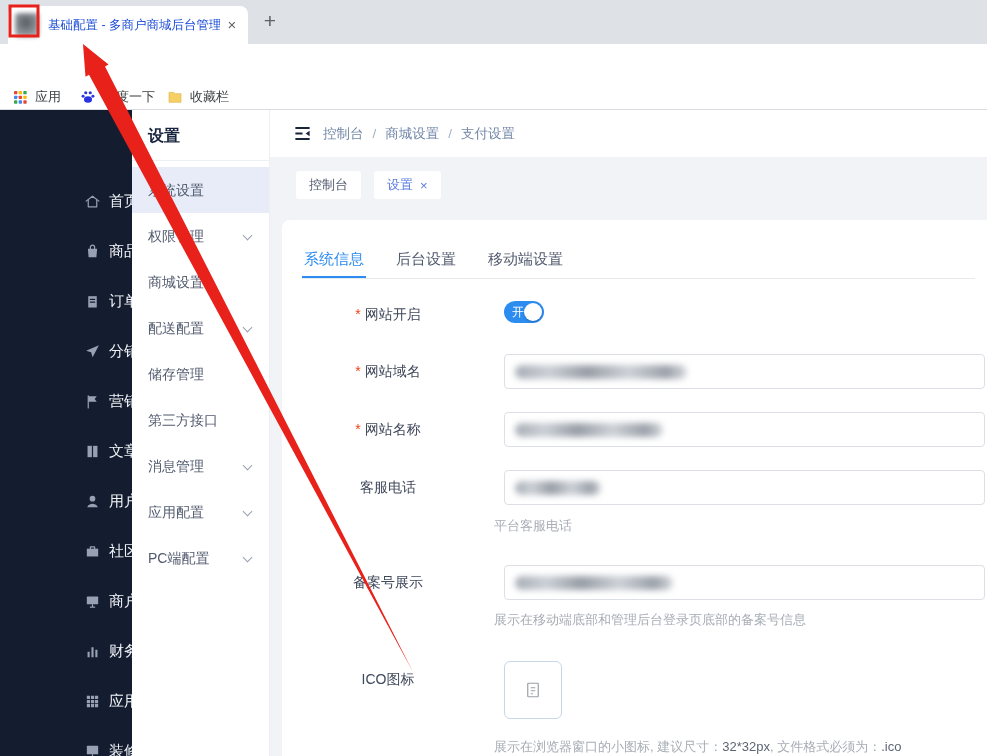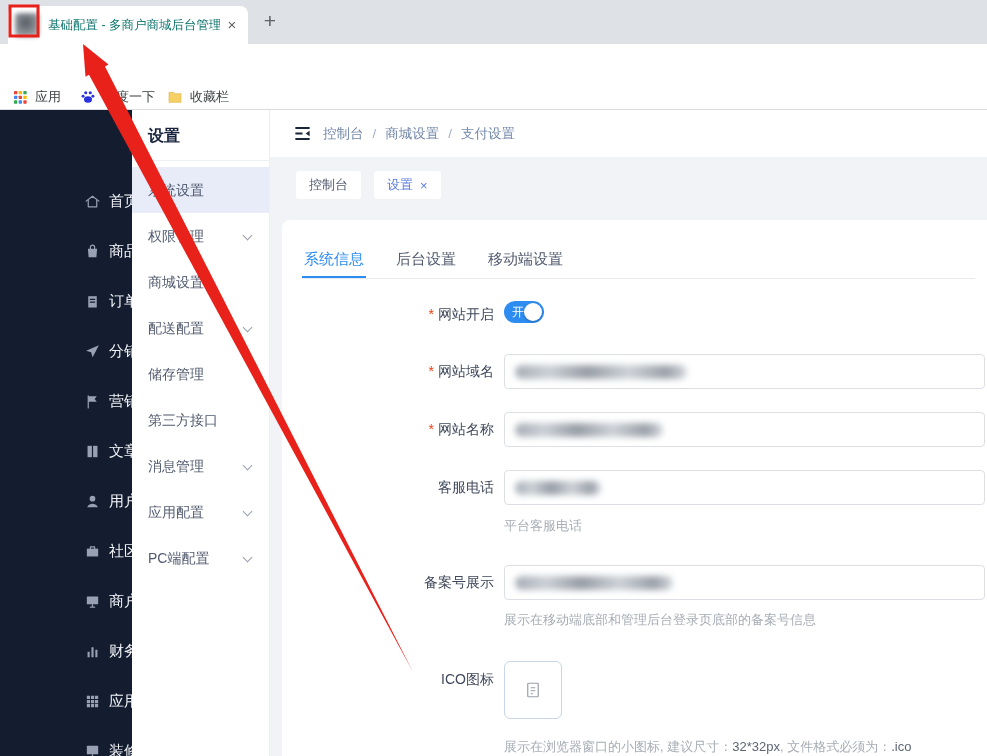--- a/index.html
+++ b/index.html
@@ -8,21 +8,21 @@
   .stage { position:relative; width:987px; height:756px; overflow:hidden; background:#fff; }
 
   
   .tabstrip { position:absolute; left:0; top:0; width:987px; height:44px; background:#dee1e6; }
   .btab { position:absolute; left:8px; top:6px; width:240px; height:38px; background:#fff;
           border-radius:8px 8px 0 0; }
   .favicon-blur { position:absolute; left:7px; top:7px; width:24px; height:24px; border-radius:3px;
           background:radial-gradient(circle at 45% 40%, #565b63 0%, #8b9097 55%, #b7bbc1 100%);
           filter:blur(2px); }
   .btab-title { position:absolute; left:40px; top:0; height:38px; line-height:38px; width:172px;
-          font-size:12.5px; color:#0f766e; white-space:nowrap; overflow:hidden; }
+          font-size:12.5px; color:#1d4ed8; white-space:nowrap; overflow:hidden; }
   .btab-close { position:absolute; right:6px; top:9px; width:20px; height:20px; text-align:center;
           line-height:19px; font-size:15px; color:#5f6368; cursor:default; }
   .newtab { position:absolute; left:256px; top:8px; width:28px; height:28px; text-align:center;
           line-height:26px; font-size:21px; color:#5f6368; }
   .navbar { position:absolute; left:0; top:44px; width:987px; height:40px; background:#fff; }
   .nav-ic { position:absolute; top:54px; width:21px; height:21px; color:#5f6368; }
   .nav-ic svg { display:block; }
   .nav-ic.disabled { color:#b9bdc4; }
   .addrbar { position:absolute; left:141px; right:-14px; top:49px; height:30px; border-radius:15px;
           background:#f1f3f4; }
@@ -74,29 +74,29 @@
 
   .panel { position:absolute; left:12px; top:110px; right:-12px; bottom:-12px; background:#fff;
           border-radius:8px; }
   .ctabs { position:absolute; left:20px; top:22px; right:24px; height:37px; display:flex; gap:28px;
           border-bottom:1px solid #e8eaed; }
   .ctab { font-size:15px; color:#515a6e; line-height:34px; padding:0 2px; cursor:pointer; }
   .ctab.active { color:#2d8cf0; border-bottom:2px solid #2d8cf0; }
 
   
   .frow { position:absolute; left:0; right:0; }
-  .flabel { position:absolute; left:0; top:0; width:212px; text-align:right; font-size:14px;
+  .flabel { position:absolute; left:0; top:0; width:212px; text-align:center; font-size:14px;
           color:#3f485a; font-weight:500; white-space:nowrap; }
   .req { color:#ed4014; margin-right:4px; font-size:14px; }
   .ffield { margin-left:222px; margin-right:14px; position:relative; }
   .inp { height:35px; border:1px solid #dcdfe5; border-radius:4px; background:#fff; position:relative; }
   .redact { position:absolute; top:10px; left:10px; height:14px; border-radius:7px;
           background:linear-gradient(90deg,#a7adb6 0%,#ccd0d6 20%,#979da6 42%,#ced2d7 66%,#9aa0a9 88%,#d6d9dd 100%);
           filter:blur(3px); }
-  .hintrow { position:absolute; left:222px; right:14px; font-size:13px; color:#a7acb5; }
+  .hintrow { position:absolute; left:212px; right:14px; font-size:13px; color:#a7acb5; }
   .hint-strong { color:#5d6574; }
   .toggle { position:absolute; left:222px; top:-2px; width:40px; height:22px; border-radius:11px;
           background:#2d8cf0; cursor:pointer; }
   .toggle-txt { position:absolute; left:8px; top:0; height:22px; line-height:22px; font-size:12px;
           color:#fff; }
   .toggle-knob { position:absolute; right:2px; top:2px; width:18px; height:18px; border-radius:50%;
           background:#fff; box-shadow:0 1px 2px rgba(0,0,0,.25); }
   .upload-box { position:absolute; left:222px; top:0; width:58px; height:58px; background:#fff;
           border:1px solid #c8d6e8; border-radius:6px; display:flex; align-items:center;
           justify-content:center; cursor:pointer; }

